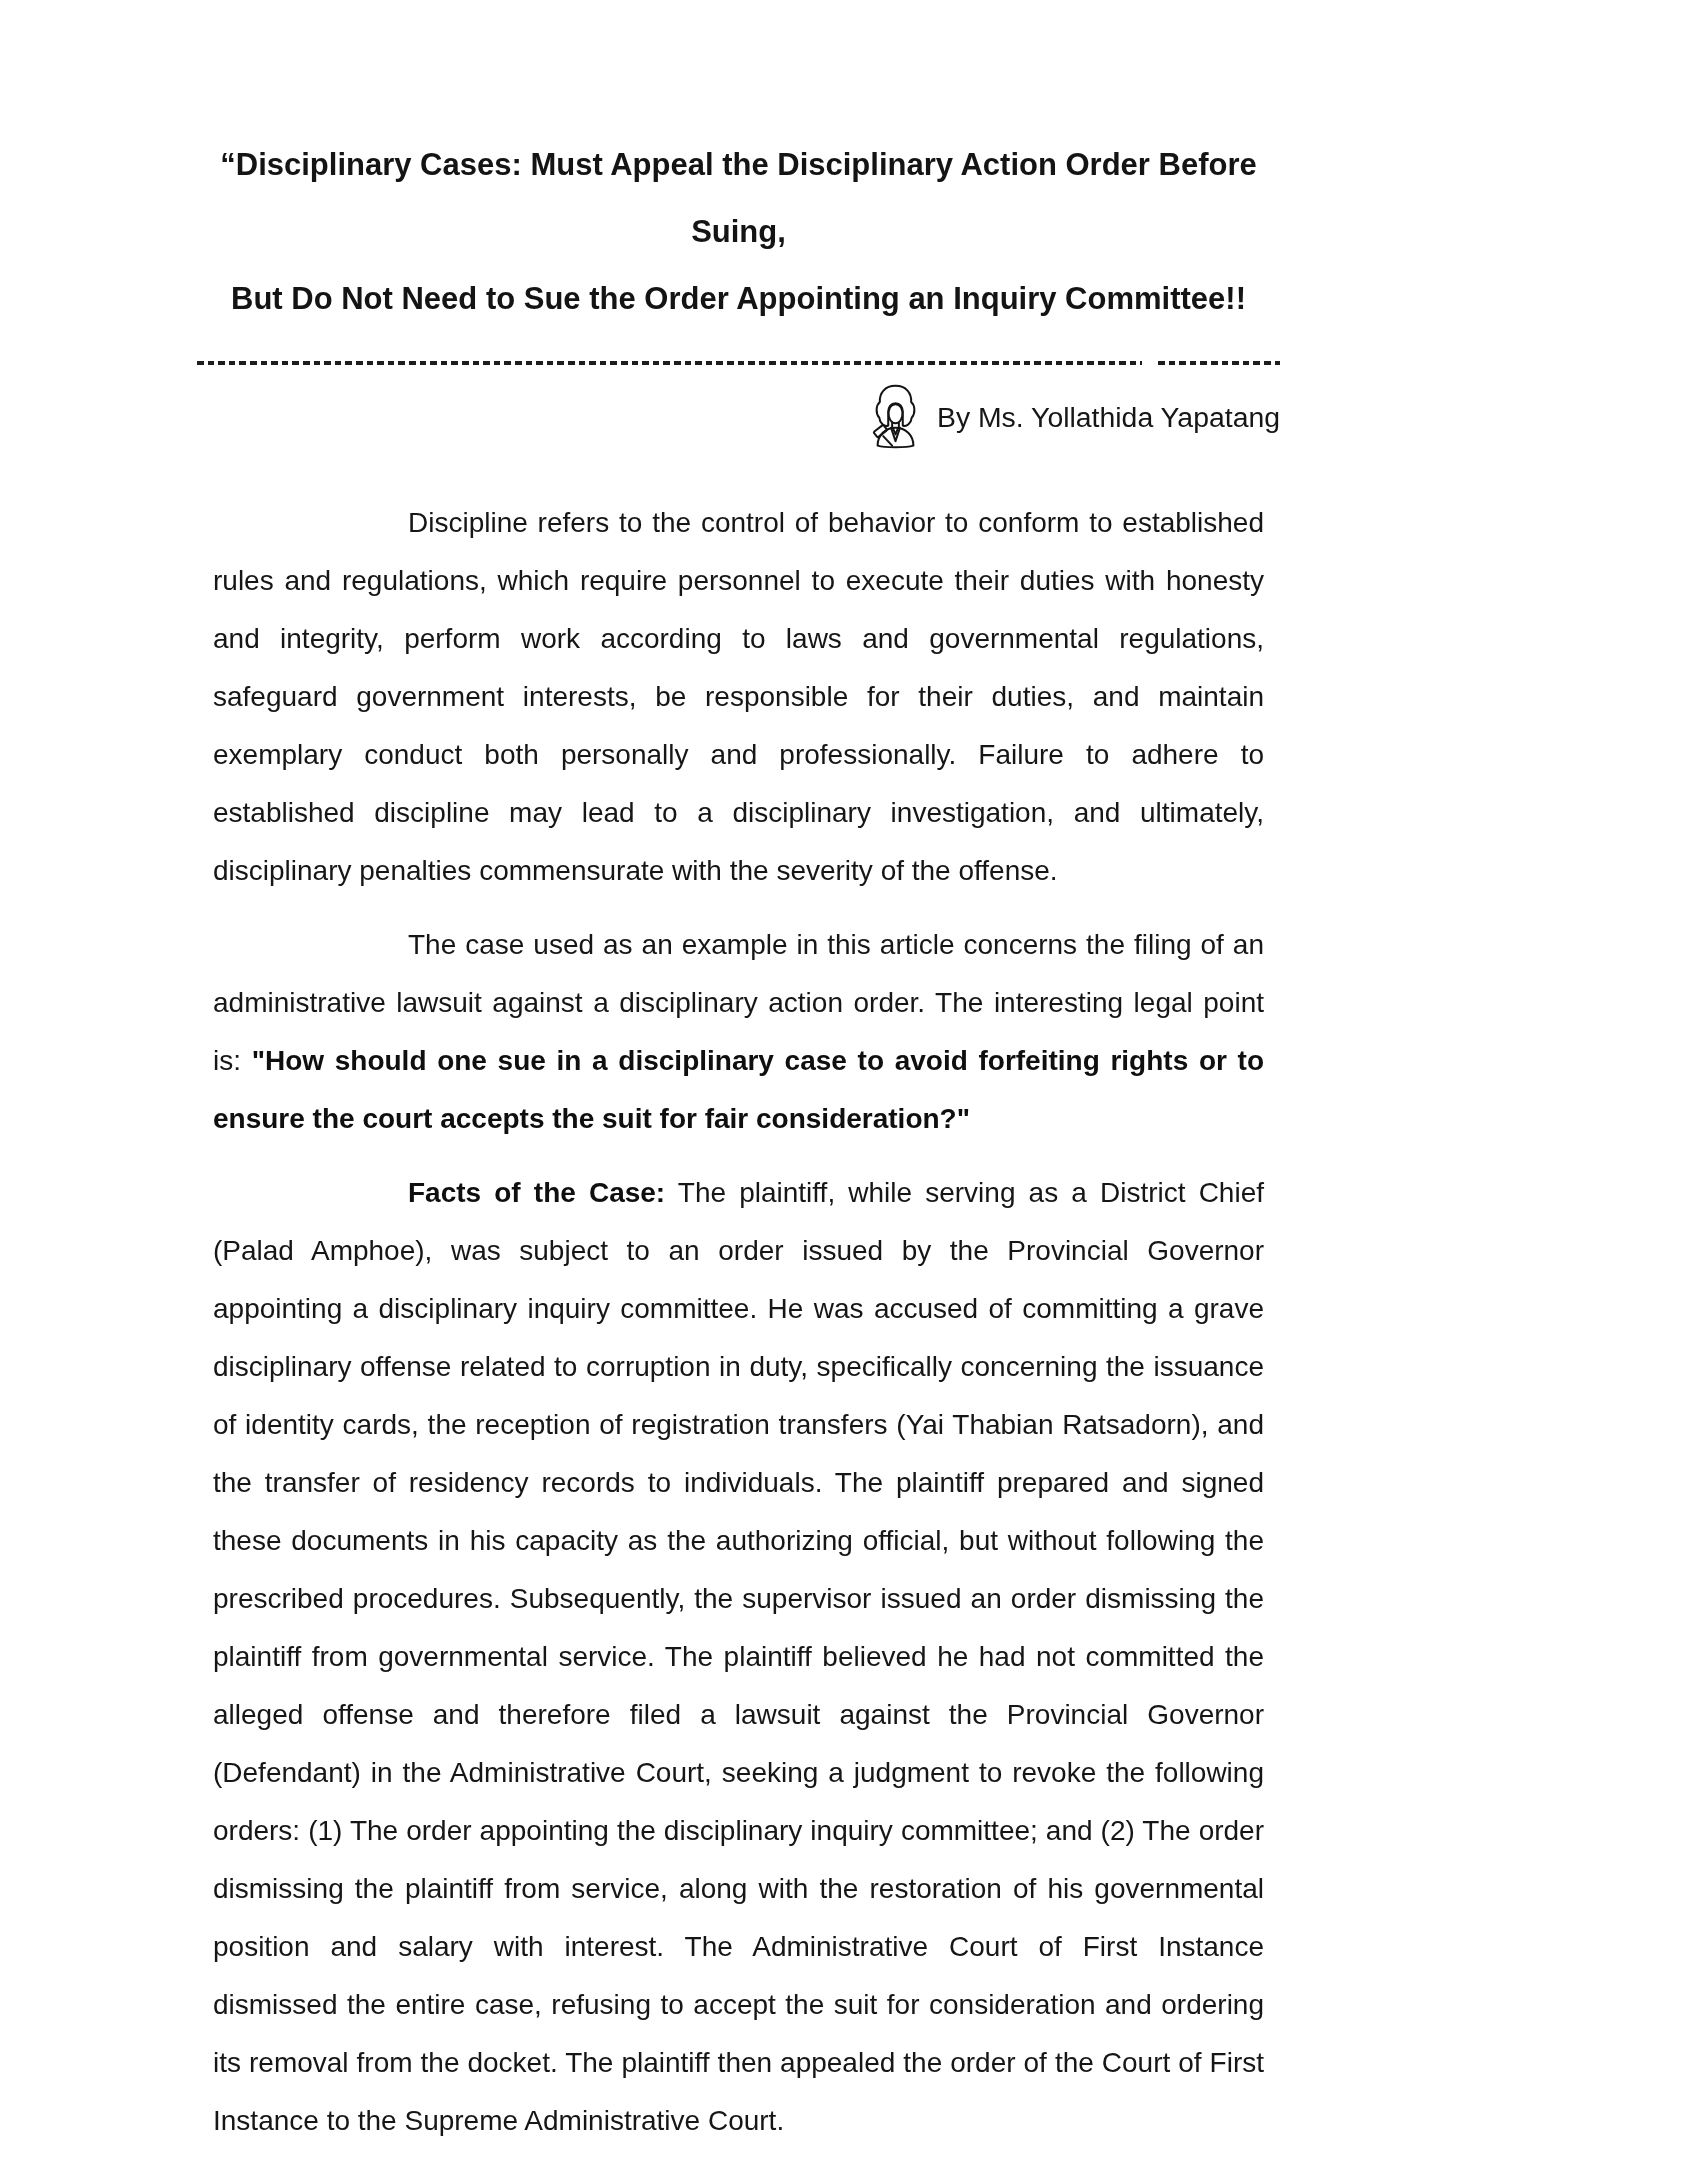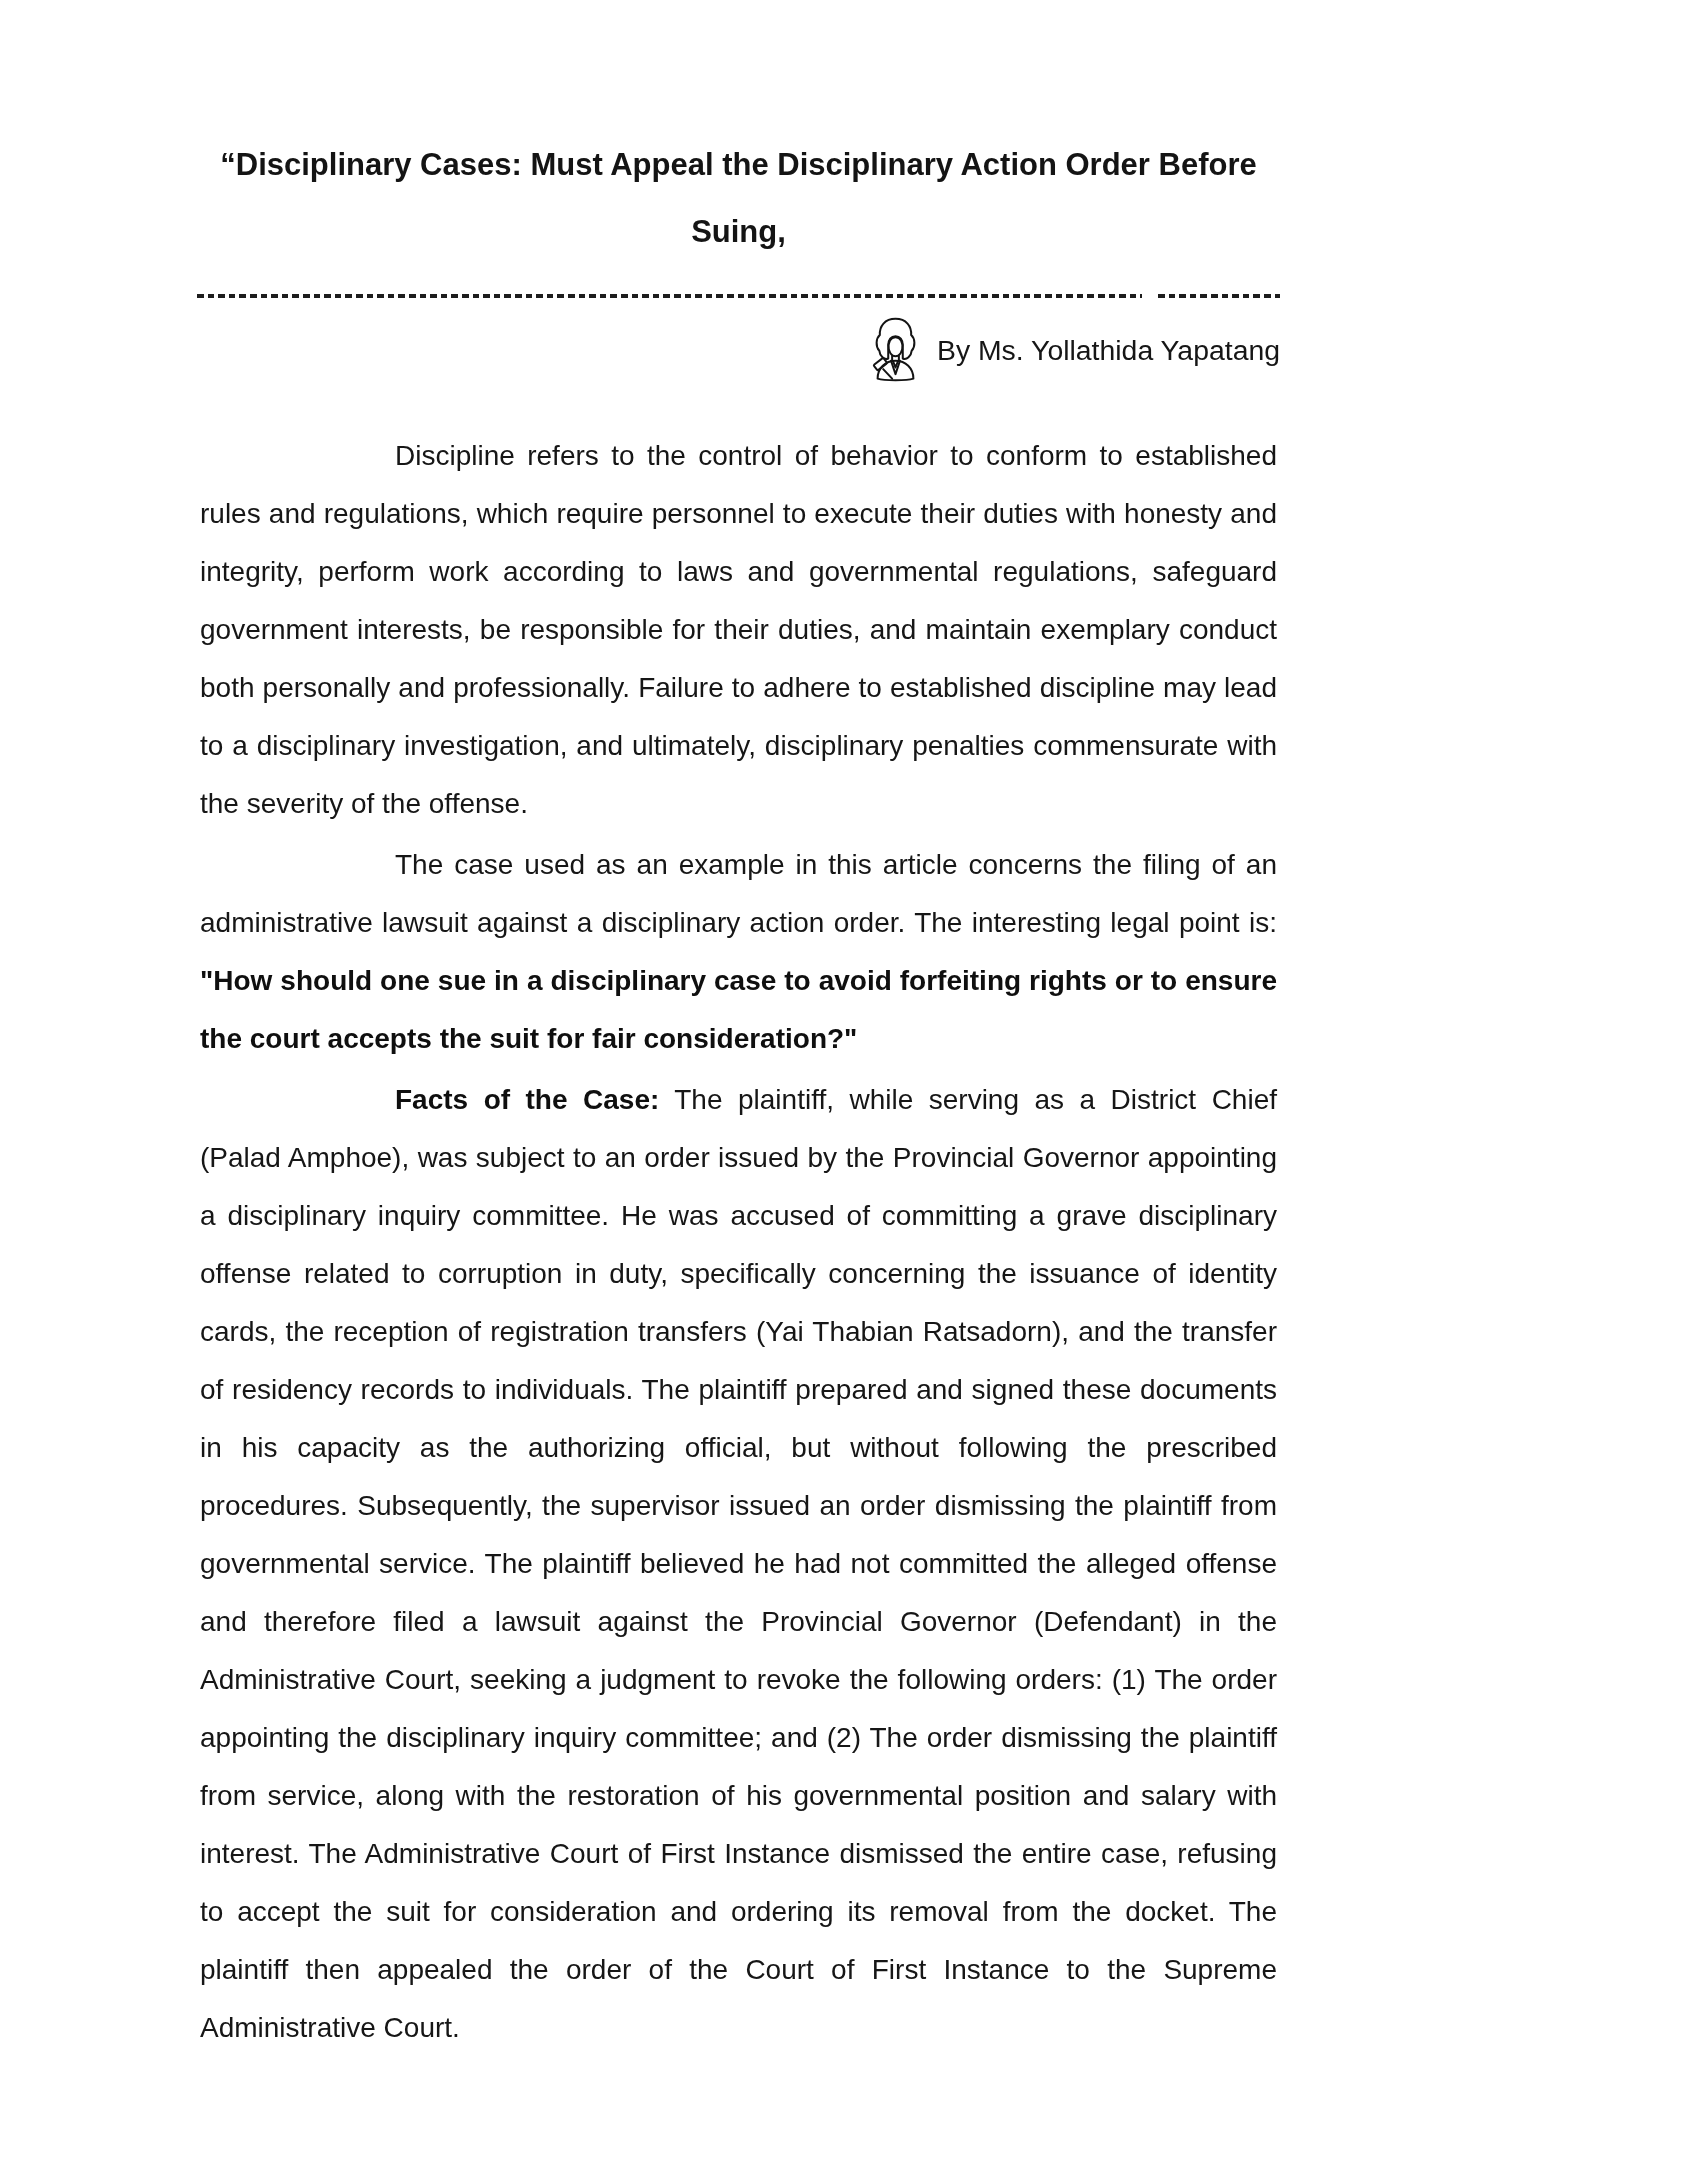--- a/index.html
+++ b/index.html
@@ -56,31 +56,32 @@
     line-height: 61px;
     margin-top: 2.6px;
   }
 
   .body-text {
     margin-top: 45px;
     font-size: 28px;
     line-height: 58px;
     text-align: justify;
   }
-  .para { margin: 3px; text-indent: 195px; }
+  .para { margin: 16px; text-indent: 195px; }
   .bold { font-weight: bold; color: #0f0f0f; }
   .underline { text-underline-offset: 6px; text-decoration-thickness: 2px; }
 </style>
 </head>
 <body>
 
 <div class="page">
 
   <h1 class="title">
     <span class="title-line">“Disciplinary Cases: Must Appeal the Disciplinary Action Order Before Suing,</span>
+    <span class="title-line">But Do Not Need to Sue the Order Appointing an Inquiry Committee!!</span>
   </h1>
 
   <div class="divider">
     <span class="dash-seg seg1"></span>
     <span class="dash-seg seg2"></span>
   </div>
 
   <div class="byline-row">
     <span class="author-icon">
       <svg viewBox="0 0 100 118" fill="none" stroke="#141414" stroke-width="3.6" stroke-linecap="round" stroke-linejoin="round">

